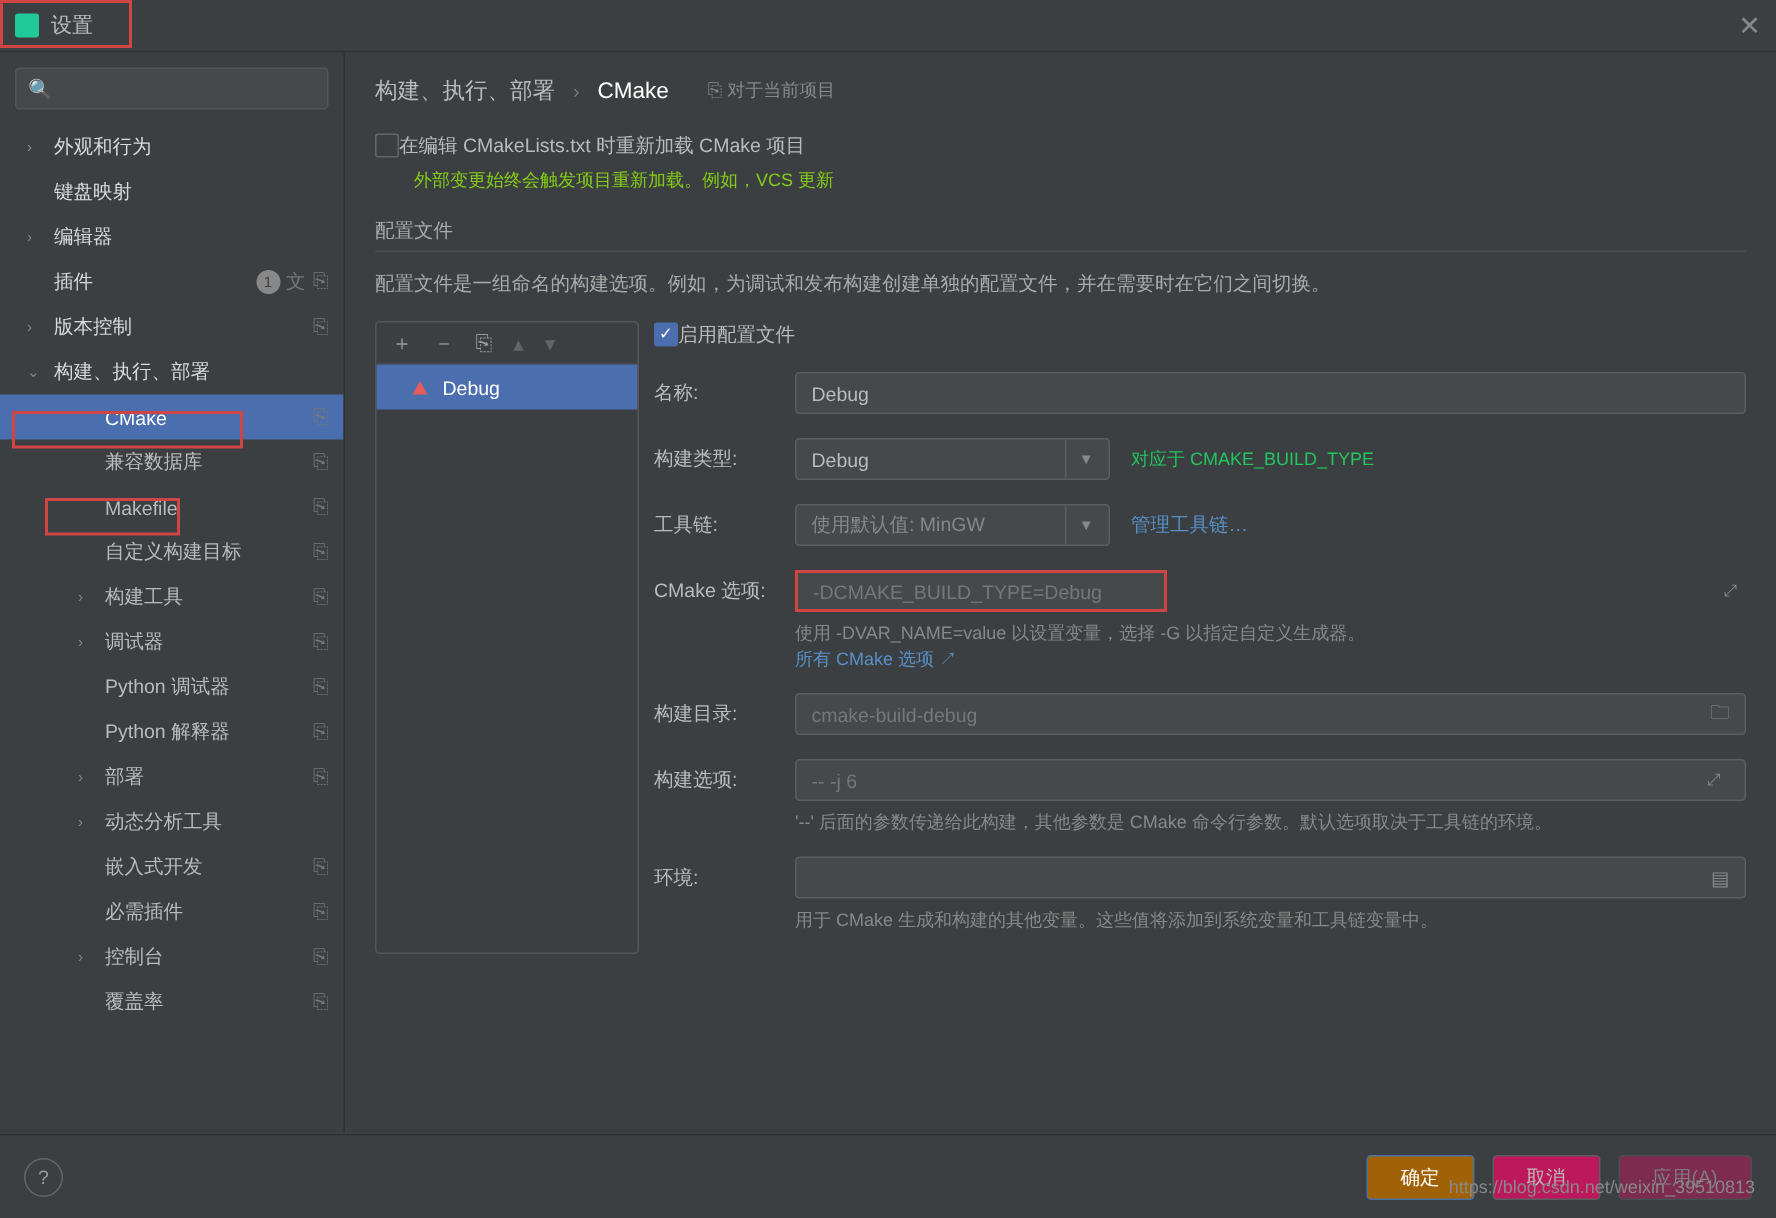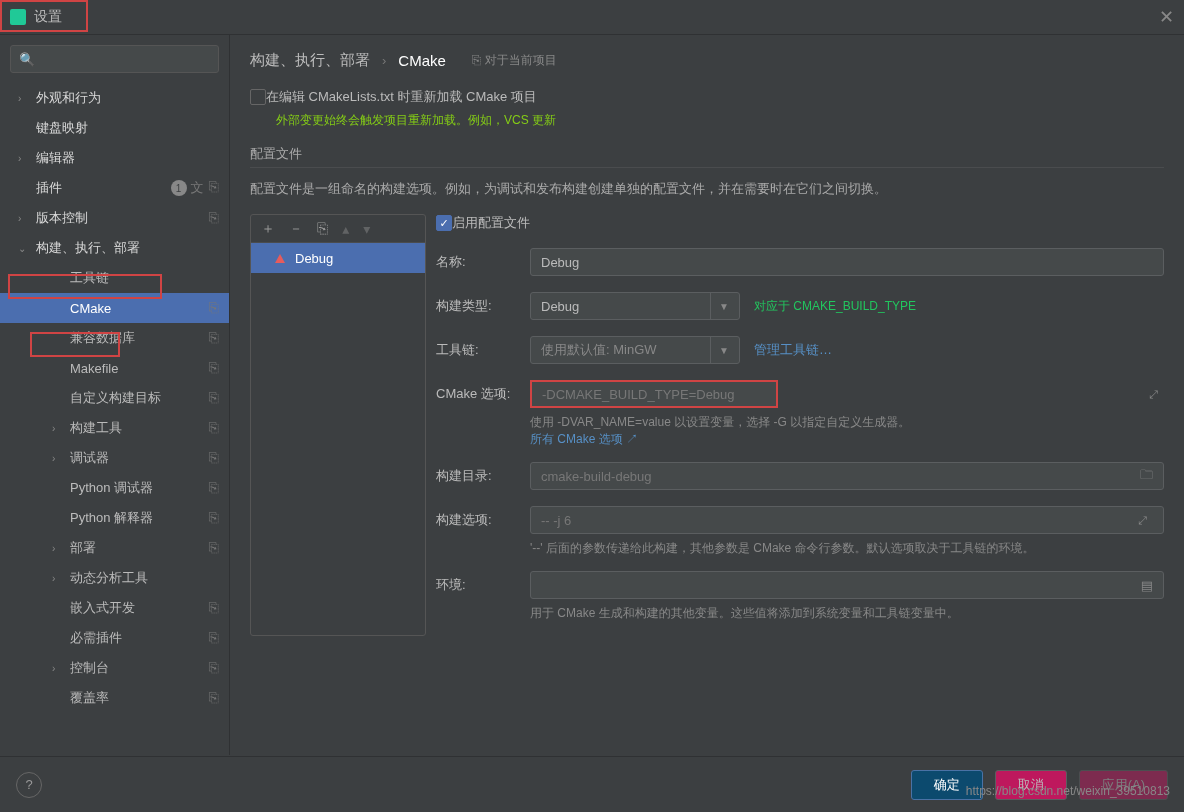--- a/index.html
+++ b/index.html
@@ -57,21 +57,21 @@
 .link { color: #5790c6; cursor: pointer; }
 .expand-icon { color: #888; font-size: 11px; margin-left: auto; padding: 0 6px; }
 .folder-icon { color: #888; font-size: 13px; }
 .sub-hint { color: #888; font-size: 12px; margin-left: 94px; margin-top: -10px; margin-bottom: 14px; }
 .cmake-opt-hl { border: 2px solid #d04444 !important; }
 .input.with-icon { display: flex; }
 .footer { position: absolute; bottom: 0; left: 0; right: 0; height: 56px; border-top: 1px solid #2f3133; display: flex; align-items: center; padding: 0 16px; background: #3c3f41; }
 .help-btn { width: 26px; height: 26px; border-radius: 50%; border: 1px solid #666; color: #999; display: flex; align-items: center; justify-content: center; cursor: pointer; }
 .footer-btns { margin-left: auto; display: flex; gap: 12px; }
 .btn { height: 30px; padding: 0 22px; border-radius: 3px; border: 1px solid #5b5e60; background: #be185d; color: #bbb; cursor: pointer; display: flex; align-items: center; }
-.btn.primary { background: #0c4a6e; border-color: #4a72a5; color: #fff; }
+.btn.primary { background: #a16207; border-color: #4a72a5; color: #fff; }
 .btn.disabled { opacity: 0.5; }
 .watermark { position: absolute; bottom: 14px; right: 14px; color: #888; font-size: 12px; }
 hr.thin { border: none; border-top: 1px solid #4a4c4e; margin: 0 0 12px 0; }
 </style>
 </head>
 <body>
 
 <div class="titlebar">
   <div class="logo"></div>
   <div class="title">设置</div>
@@ -112,25 +112,20 @@
         <div class="tree-item bold">
           <span class="chev">›</span>
           <span class="label">版本控制</span>
           <span class="icons">
             <span>⎘</span>
           </span>
         </div>
         <div class="tree-item bold">
           <span class="chev">⌄</span>
           <span class="label">构建、执行、部署</span>
-          <span class="icons"></span>
-        </div>
-        <div class="tree-item indent-1">
-          <span class="chev"></span>
-          <span class="label">工具链</span>
           <span class="icons"></span>
         </div>
         <div class="tree-item indent-1 selected">
           <span class="chev"></span>
           <span class="label">CMake</span>
           <span class="icons">
             <span>⎘</span>
           </span>
         </div>
         <div class="tree-item indent-1">

